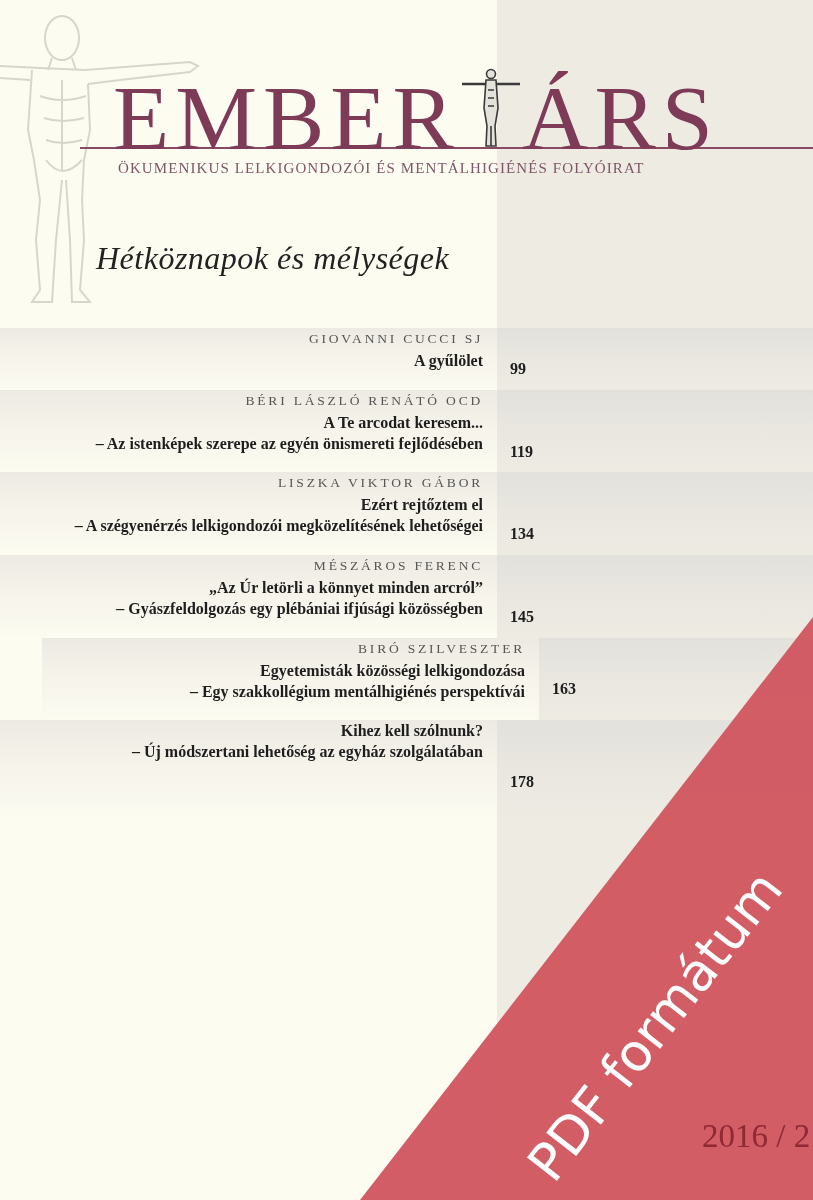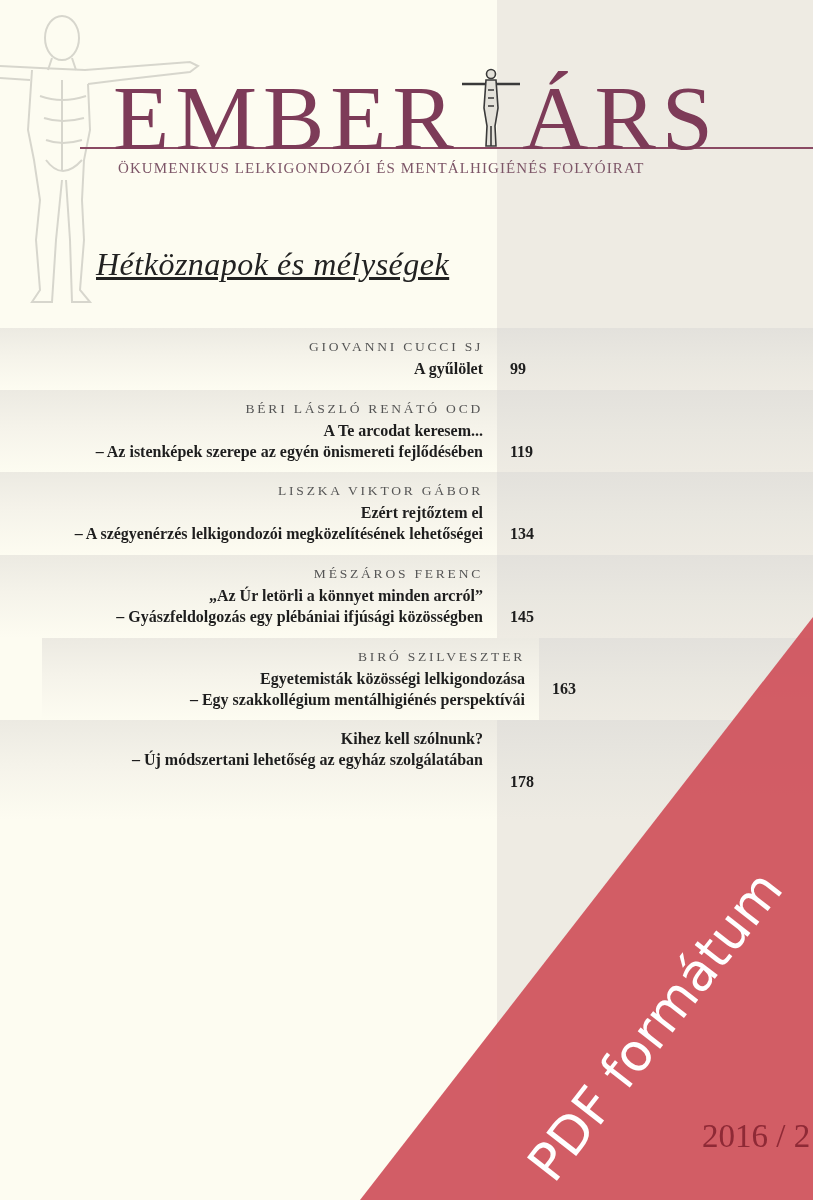--- a/index.html
+++ b/index.html
@@ -27,35 +27,35 @@
     position: absolute; left: 113px; top: 72px;
     font-size: 92px; line-height: 92px; letter-spacing: 6px;
     color: #7d3b58; white-space: nowrap;
   }
   .title .t-fig { display: inline-block; width: 62px; height: 75px; vertical-align: baseline; position: relative; }
   .subtitle {
     position: absolute; left: 118px; top: 160px;
     font-size: 15px; letter-spacing: 1.1px; color: #7d5668; white-space: nowrap;
   }
   .issue-theme {
-    position: absolute; left: 96px; top: 246px;
-    font-size: 32px; font-style: italic; color: #222; white-space: nowrap; letter-spacing: 0.5px; text-decoration: underline;
+    position: absolute; left: 96px; top: 240px;
+    font-size: 32px; font-style: italic; color: #222; white-space: nowrap; letter-spacing: 0.5px;
   }
   
   .toc { position: absolute; left: 0; top: 328px; width: 813px; }
   .toc-row {
     position: relative; width: 813px;
     background: linear-gradient(to bottom, #eceae2 0%, #f5f3ea 45%, #fdfcf1 100%);
   }
   .toc-row .rpanel {
     position: absolute; left: 497px; top: 0; right: 0; bottom: 0;
     background: linear-gradient(to bottom, #e3e1dc 0%, #e9e7e0 50%, #eeebe3 100%);
   }
   .toc-row .inner {
-    position: relative; width: 483px; text-align: right; padding-top: 8px; padding-bottom: 12px;
+    position: relative; width: 483px; text-align: right; padding-bottom: 12px;
   }
   .author {
     font-size: 13.5px; letter-spacing: 2.8px; color: #555; text-transform: uppercase;
     line-height: 22px; white-space: nowrap;
   }
   .line {
     font-size: 16px; font-weight: bold; color: #1e1e1e; line-height: 21px; white-space: nowrap;
   }
   .page-num {
     position: absolute; left: 510px; font-size: 16px; font-weight: bold; color: #1e1e1e; line-height: 21px;

